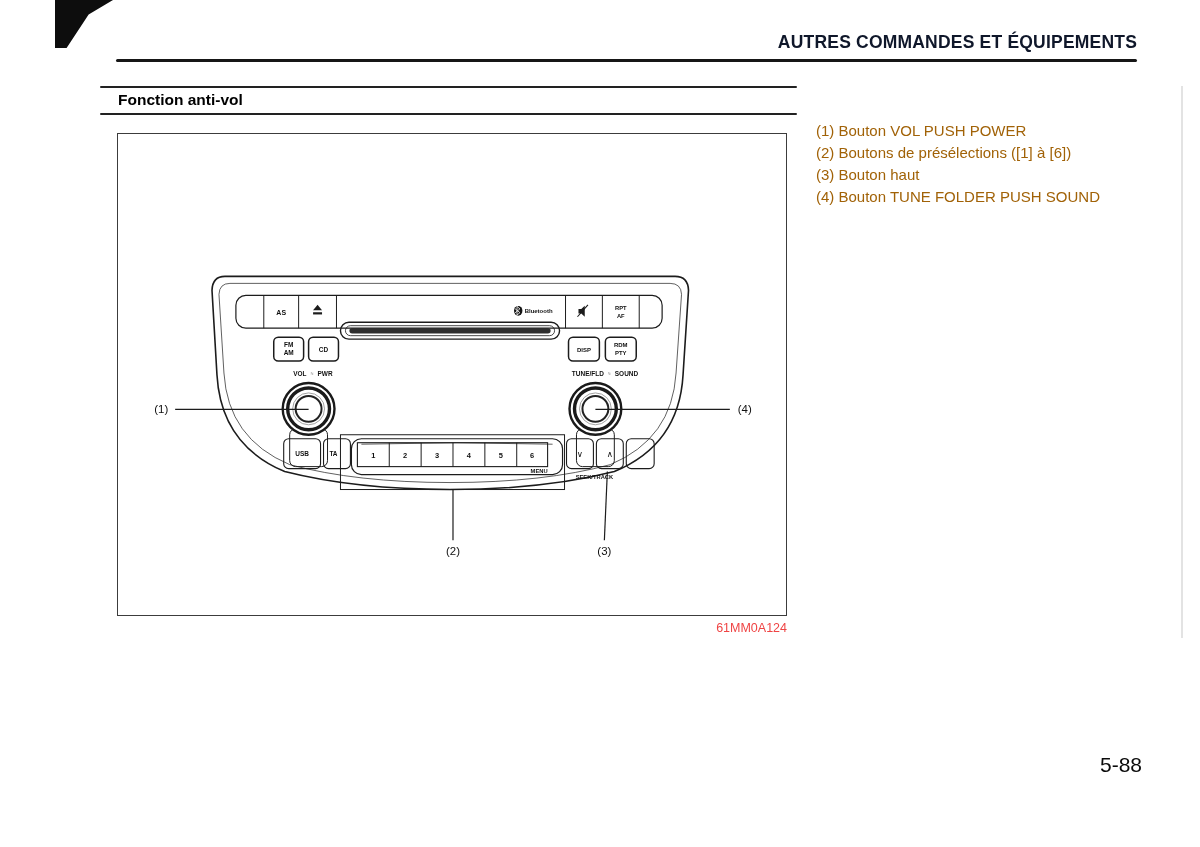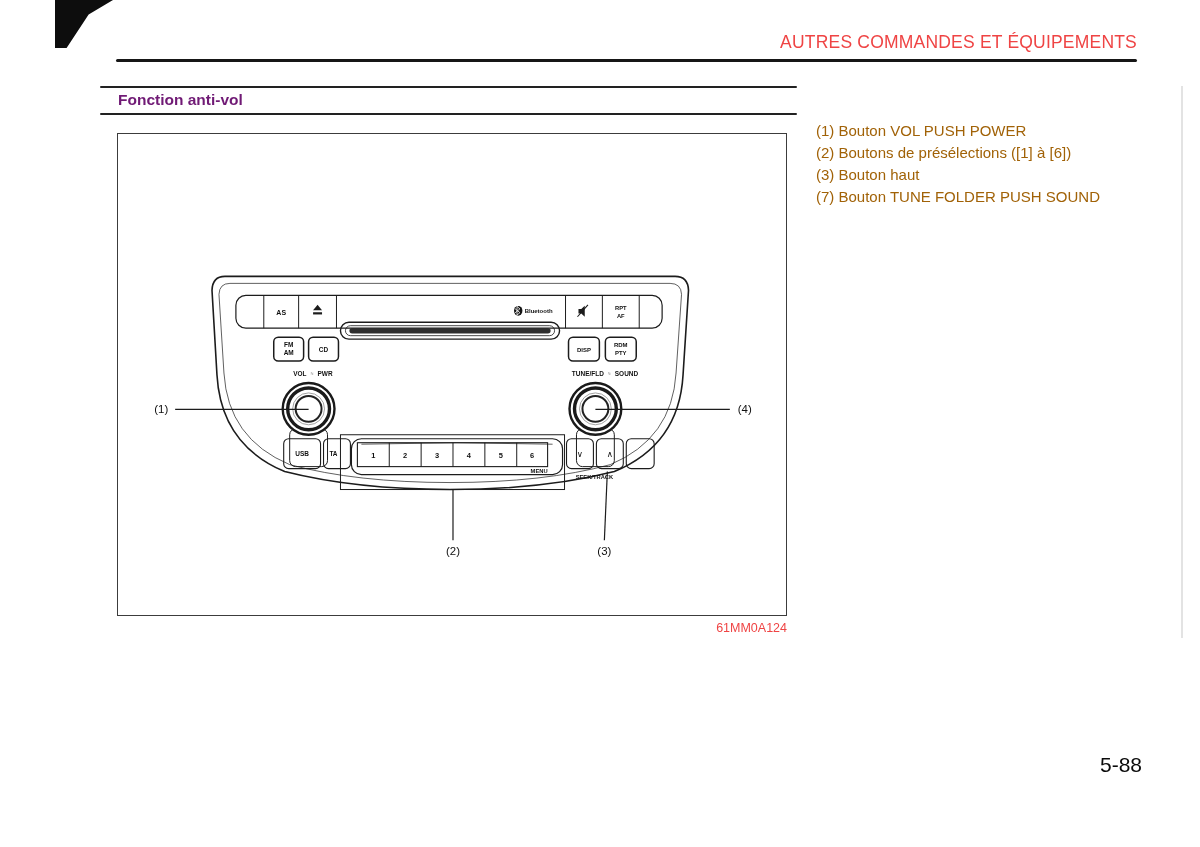--- a/index.html
+++ b/index.html
@@ -13,31 +13,31 @@
     position:absolute;left:55px;top:0;width:58px;height:48px;
     background:#0d0d0d;
     clip-path:polygon(0 0,100% 0,58% 30%,20% 100%,0 100%);
   }
   .edge-line{
     position:absolute;left:1181px;top:86px;width:2px;height:552px;
     background:#d9d9d9;opacity:.75;
   }
   .header-title{
     position:absolute;top:32px;right:63px;
-    font-size:17.5px;font-weight:normal;letter-spacing:.2px;color:#ef4444;
+    font-size:17.5px;font-weight:bold;letter-spacing:.2px;color:#0f172a;
     white-space:nowrap;
   }
   .header-rule{
     position:absolute;left:116px;top:59px;width:1021px;height:3.2px;
     background:#161616;border-radius:2px;
   }
   .section{position:absolute;left:100px;top:86px;width:697px;}
   .rule-thin{height:2px;background:#222;border-radius:1px;}
   .section-title{
-    font-size:15.5px;font-weight:bold;color:#701a75;
+    font-size:15.5px;font-weight:bold;color:#000000;
     margin:3px 0 4px 18px;white-space:nowrap;
   }
   .figure-box{
     position:absolute;left:117px;top:133px;width:670px;height:483px;
     border:1.4px solid #3c3c3c;background:#fff;box-sizing:border-box;
   }
   .figure-box svg{position:absolute;left:0;top:0;width:100%;height:100%;}
   .figure-code{
     position:absolute;left:117px;top:621px;width:670px;
     text-align:right;font-size:12.5px;color:#ef4444;
@@ -216,16 +216,16 @@
     </g>
   </svg>
 </div>
 
 <div class="figure-code">61MM0A124</div>
 
 <div class="legend">
   <div>(1) Bouton VOL PUSH POWER</div>
   <div>(2) Boutons de présélections ([1] à [6])</div>
   <div>(3) Bouton haut</div>
-  <div>(7) Bouton TUNE FOLDER PUSH SOUND</div>
+  <div>(4) Bouton TUNE FOLDER PUSH SOUND</div>
 </div>
 
 <div class="page-number">5-88</div>
 
 </body></html>

